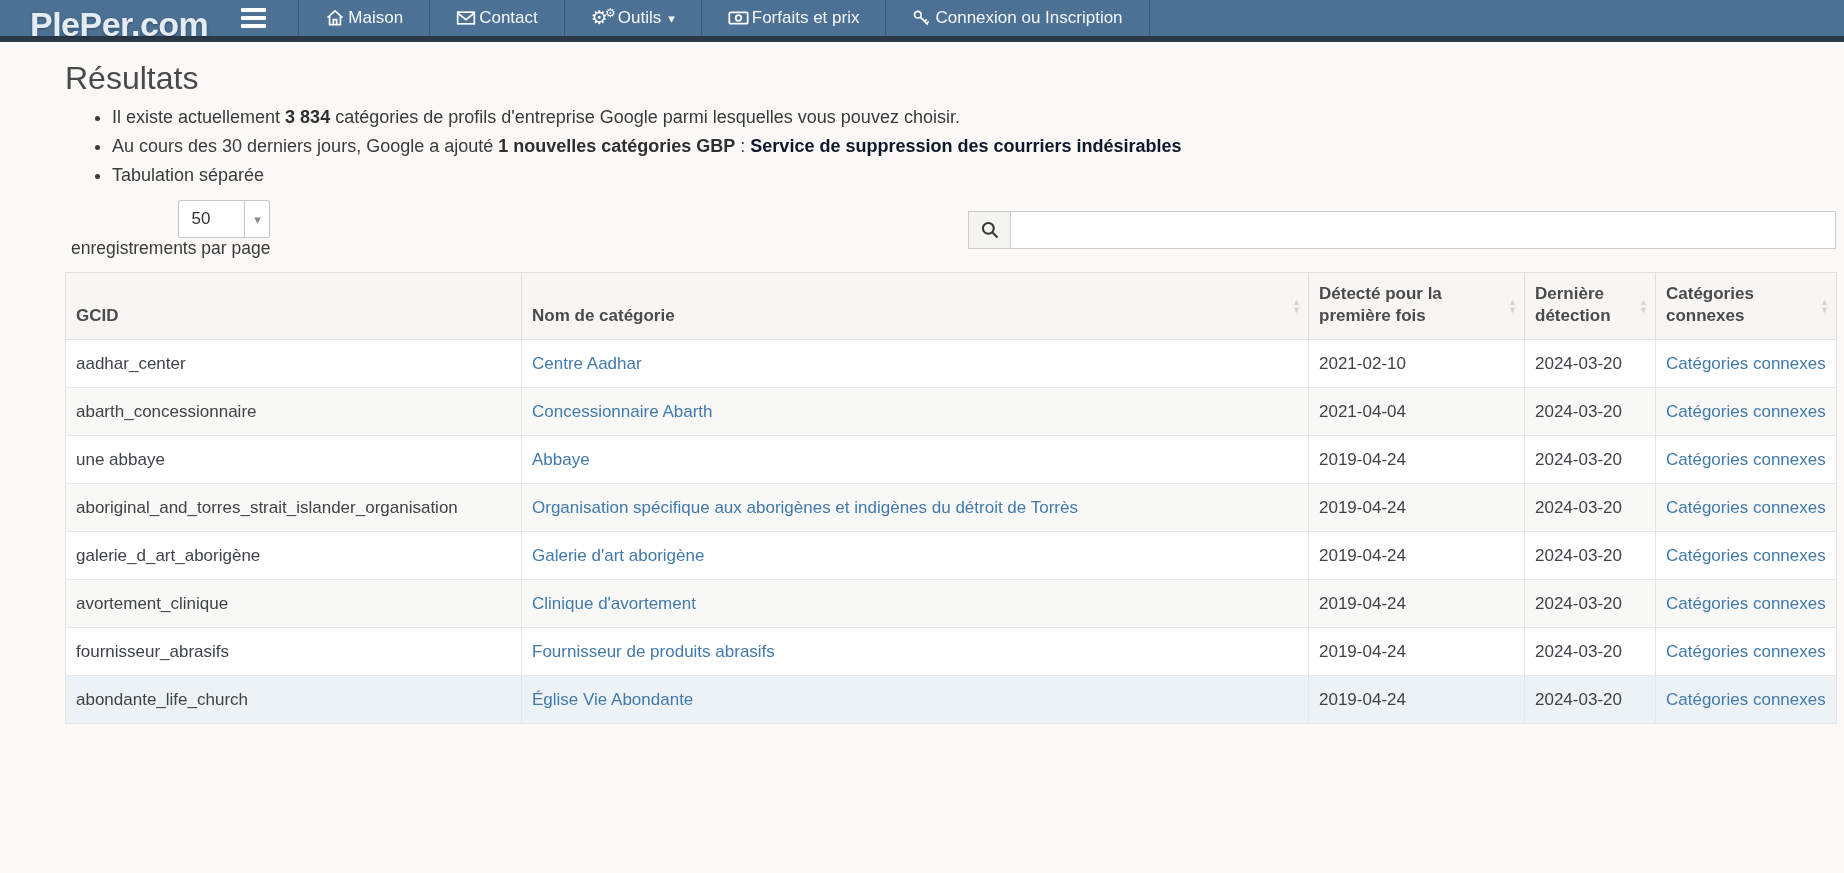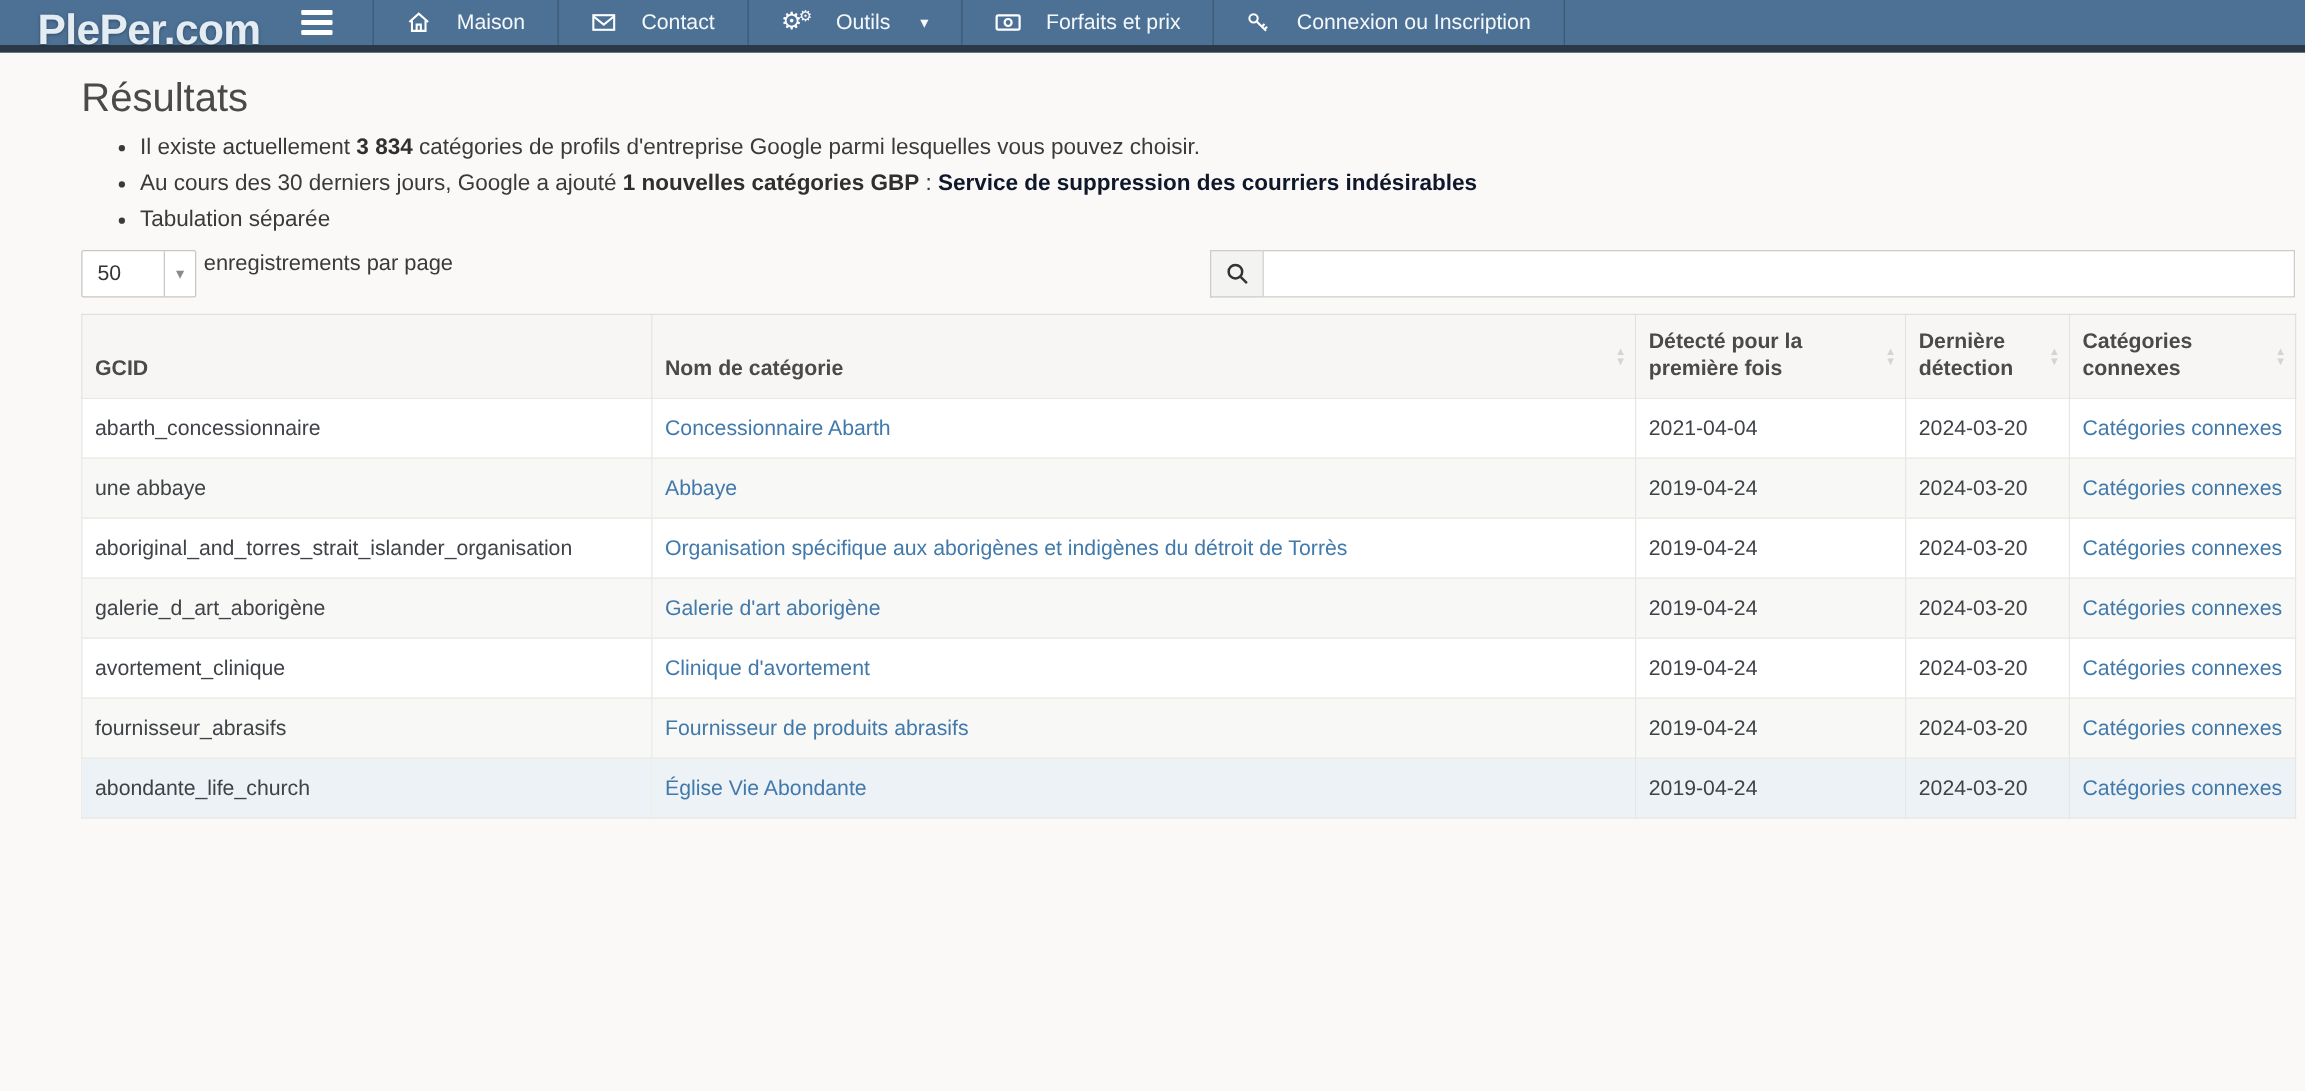--- a/index.html
+++ b/index.html
@@ -35,21 +35,21 @@
     justify-content: center;
     align-items: center;
     gap: 4px;
     cursor: pointer;
   }
   .nav-toggle .bar { width: 25px; height: 4px; background: #ffffff; border-radius: 1px; }
   ul.nav { display: flex; list-style: none; align-items: stretch; }
   ul.nav li {
     display: flex;
     align-items: center;
-    gap: 20px;
+    gap: 3px;
     padding: 0 26px;
     border-left: 1px solid rgba(0,0,0,0.22);
     color: #f4f8fb;
     font-size: 17px;
     cursor: pointer;
     white-space: nowrap;
   }
   ul.nav li:last-child { border-right: 1px solid rgba(0,0,0,0.22); }
   .nav-ico { display: inline-flex; align-items: center; color: #ffffff; }
   .nav-ico svg { display: block; }
@@ -61,21 +61,21 @@
   
   main { padding: 0 8px 0 65px; }
   h1.page-title { margin: 18px 0 8px; font-size: 32px; font-weight: 400; color: #4a4a4a; }
   ul.intro { margin: 0; padding-left: 47px; font-size: 18px; color: #3a3a3a; }
   ul.intro li { margin-bottom: 4px; line-height: 25px; }
   ul.intro b { color: #2f2f2f; }
   a.bold-link { color: #0f172a; font-weight: 700; text-decoration: none; cursor: pointer; }
 
   
   .controls { display: flex; justify-content: space-between; align-items: center; margin-top: 12px; }
-  .length-group { display: flex; align-items: flex-start; }
+  .length-group { display: flex; align-items: flex-end; flex-direction: column; }
   .select {
     width: 92px; height: 38px;
     background: #ffffff;
     border: 1px solid #c6c6c6;
     border-radius: 2px;
     display: flex;
     cursor: pointer;
   }
   .select-value { flex: 1; padding: 8px 0 0 12px; font-size: 17px; color: #333; }
   .select-caret {
@@ -286,20 +286,27 @@
           <span>Catégories connexes</span>
           <span class="sort">
               <span>▲</span>
               <span>▼</span>
             </span>
         </th>
       </tr>
     </thead>
     <tbody>
       <tr>
+        <td>aadhar_center</td>
+        <td><a class="cat-link">Centre Aadhar</a></td>
+        <td>2021-02-10</td>
+        <td>2024-03-20</td>
+        <td><a class="related-link">Catégories connexes</a></td>
+      </tr>
+      <tr>
         <td>abarth_concessionnaire</td>
         <td><a class="cat-link">Concessionnaire Abarth</a></td>
         <td>2021-04-04</td>
         <td>2024-03-20</td>
         <td><a class="related-link">Catégories connexes</a></td>
       </tr>
       <tr>
         <td>une abbaye</td>
         <td><a class="cat-link">Abbaye</a></td>
         <td>2019-04-24</td>

